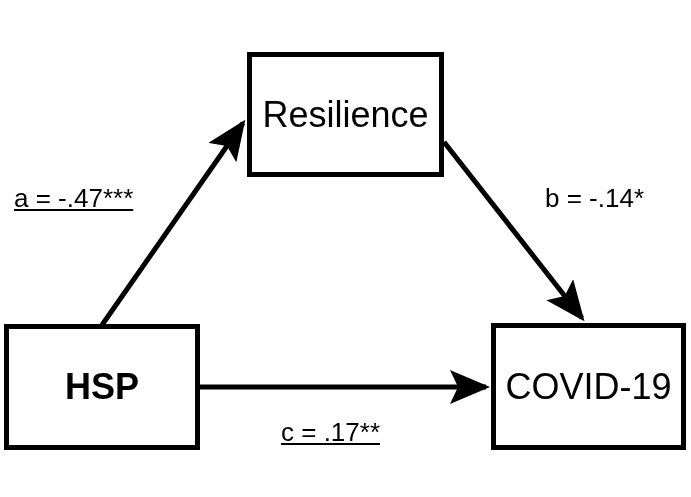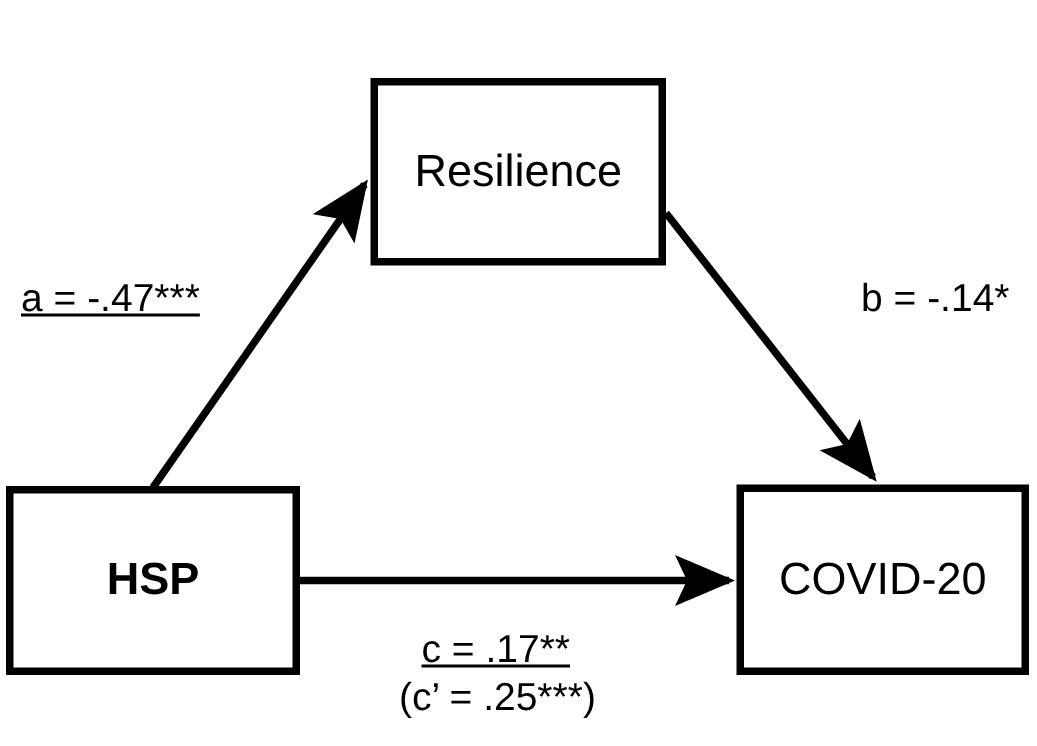--- a/index.html
+++ b/index.html
@@ -28,21 +28,21 @@
   .node-box {
     position: absolute;
     box-sizing: border-box;
     border: 5px solid #000000;
     background: #ffffff;
     display: flex;
     align-items: center;
     justify-content: center;
     text-align: center;
     line-height: 1.05;
-    font-size: 30px;
+    font-size: 36px;
     color: #000000;
     font-family: "Liberation Sans", sans-serif;
   }
   #node-resilience {
     left: 247px;
     top: 52px;
     width: 197px;
     height: 125px;
   }
   #node-hsp {
@@ -70,21 +70,21 @@
     left: 148px;
     top: 6px;
     font-size: 26px;
   }
   #label-a {
     left: 14px;
     top: 184px;
     text-decoration: underline;
   }
   #label-b {
-    left: 574px;
+    left: 545px;
     top: 184px;
   }
   #label-c {
     left: 281px;
     top: 418px;
     text-decoration: underline;
   }
   #label-cprime {
     left: 266px;
     top: 450px;
@@ -121,26 +121,25 @@
   <div class="node-box" id="node-resilience">
     <span>Resilience</span>
   </div>
 
   <div class="node-box" id="node-hsp">
     <span>HSP</span>
   </div>
 
   <div class="node-box" id="node-covid">
     <span>
-      <span class="covid-line">COVID-20</span>
+      <span class="covid-line">COVID-19</span>
     </span>
   </div>
 
 
   <div class="edge-label" id="label-a">a = -.47***</div>
 
   <div class="edge-label" id="label-b">b = -.14*</div>
 
   <div class="edge-label" id="label-c">c = .17**</div>
 
-  <div class="edge-label" id="label-cprime">(c’ = .25***)</div>
 
 </div>
 
 </body></html>

